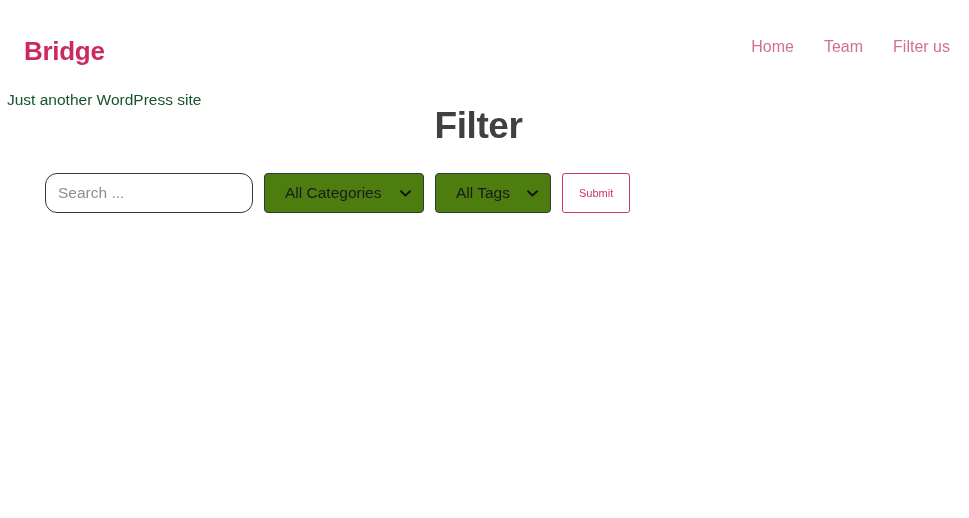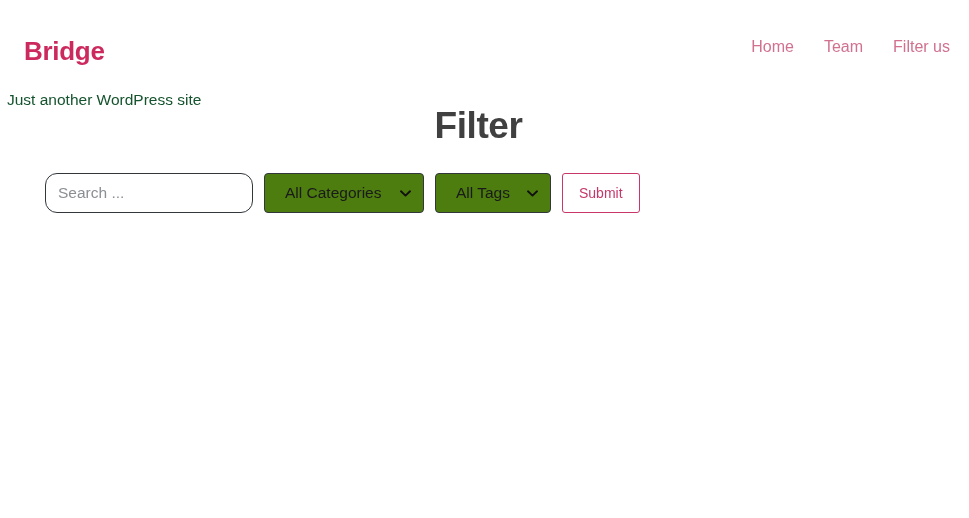--- a/index.html
+++ b/index.html
@@ -139,21 +139,21 @@
     pointer-events: none;
     display: block;
   }
   .select-arrow svg { display: block; }
 
   .submit-button {
     box-sizing: border-box;
     height: 40px;
     padding: 6px 16px;
     font-family: "Liberation Sans", sans-serif;
-    font-size: 14px;
+    font-size: 11px;
     line-height: 26px;
     color: #c8366a;
     background: #ffffff;
     border: 1px solid #c8366a;
     border-radius: 3px;
     cursor: pointer;
   }
 </style>
 </head>
 <body>

